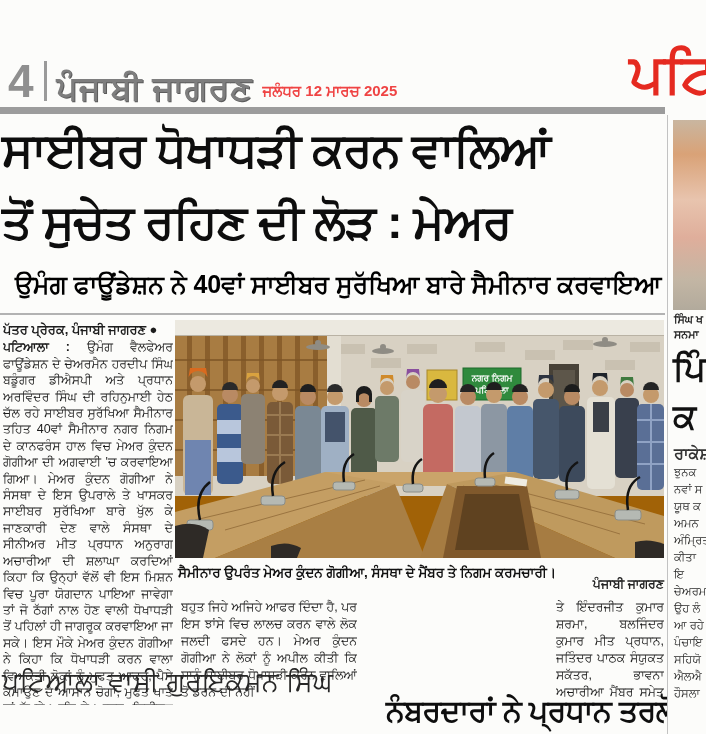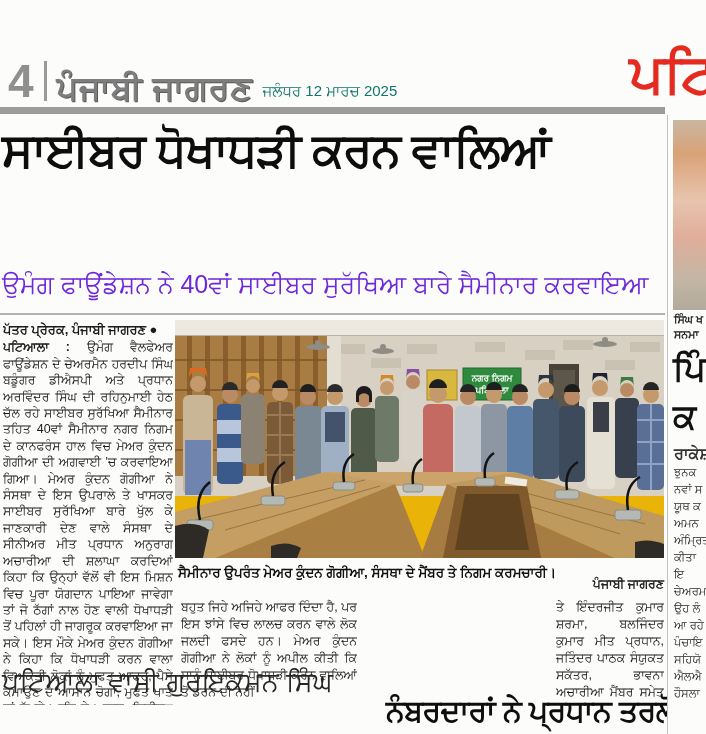--- a/index.html
+++ b/index.html
@@ -8,41 +8,41 @@
     background:#fcfcfa;overflow:hidden;
     font-family:"Liberation Sans","DejaVu Sans",sans-serif;
     color:#1c1c1c;
   }
   
   .header{position:absolute;top:56px;left:8px;display:flex;align-items:flex-end;gap:10px;height:48px;}
   .pageno{font-size:46px;font-weight:700;color:#8f8f8f;line-height:1;}
   .hdr-div{width:3px;height:40px;background:#9a9a9a;margin-bottom:3px;}
   .masthead{font-size:33px;font-weight:900;color:#7e7e7e;line-height:1;letter-spacing:1px;
             text-shadow:1px 1px 0 #5c5c5c;}
-  .edition{font-size:15px;font-weight:400;color:#0f766e;margin-bottom:4px;white-space:nowrap;}
+  .edition{font-size:15px;font-weight:700;color:#ef4444;margin-bottom:4px;white-space:nowrap;}
   .corner-red{position:absolute;top:46px;right:-10px;font-size:54px;font-weight:900;color:#e52a20;line-height:1;}
   .hdr-rule{position:absolute;top:107px;left:0;width:665px;height:7px;background:#9c9c9c;}
   
   .headline{position:absolute;top:114px;left:2px;width:700px;
             font-size:47px;font-weight:800;color:#0d0d0d;line-height:72px;letter-spacing:-1px;}
-  .subhead{position:absolute;top:268px;left:2px;width:680px;
-           font-size:25px;font-weight:400;color:#6d28d9;line-height:1.3;}
+  .subhead{position:absolute;top:268px;left:15px;width:680px;
+           font-size:25px;font-weight:700;color:#000000;line-height:1.3;}
   .subhead-rule{position:absolute;top:313px;left:0;width:665px;height:2px;background:#b2b2b2;}
   
   .leftcol{position:absolute;top:322px;left:3px;width:170px;height:383px;overflow:hidden;
            font-size:12.5px;line-height:16.4px;text-align:justify;}
   .byline{font-weight:700;font-size:13px;margin-bottom:1px;}
   .leftcol b{font-weight:700;}
   .bcol{position:absolute;top:599px;height:100px;overflow:hidden;
         font-size:12.5px;line-height:17px;text-align:justify;}
   #col2{left:181px;width:176px;}
   #col3{left:368px;width:176px;}
   #col4{left:556px;width:108px;}
   
-  .photo{position:absolute;top:320px;left:175px;width:489px;height:238px;background:#eab308;overflow:hidden;}
+  .photo{position:absolute;top:320px;left:175px;width:489px;height:238px;background:#a16207;overflow:hidden;}
   .caption{position:absolute;top:565px;left:178px;width:400px;font-size:13.5px;font-weight:700;color:#111;}
   .credit{position:absolute;top:577px;left:564px;width:100px;text-align:right;font-size:12.5px;font-weight:700;color:#222;}
   
   .teaser-left{position:absolute;top:667px;left:2px;font-size:27px;font-weight:500;color:#262626;white-space:nowrap;}
   .teaser-right{position:absolute;top:694px;left:386px;font-size:30px;font-weight:900;color:#0e0e0e;white-space:nowrap;letter-spacing:-0.5px;}
   
   .strip{position:absolute;top:115px;left:667px;width:39px;height:619px;border-left:1px solid #c2c2c2;background:#fcfcfa;text-align:center;}
   .strip-photo{position:absolute;top:5px;left:5px;width:34px;height:190px;
      background:linear-gradient(180deg,#c9b6a0 0%,#d9a277 18%,#e8c4ae 42%,#dfae9b 62%,#c3b6a4 84%,#b2aa9c 100%);}
   .strip-small{position:absolute;left:6px;font-size:11px;font-weight:700;color:#222;white-space:nowrap;}
@@ -59,20 +59,21 @@
     <span class="pageno">4</span>
     <span class="hdr-div"></span>
     <span class="masthead">ਪੰਜਾਬੀ ਜਾਗਰਣ</span>
     <span class="edition">ਜਲੰਧਰ  12 ਮਾਰਚ 2025</span>
   </div>
   <div class="corner-red">ਪਟਿ</div>
   <div class="hdr-rule"></div>
 
   <div class="headline">
     <div>ਸਾਈਬਰ ਧੋਖਾਧੜੀ ਕਰਨ ਵਾਲਿਆਂ</div>
+    <div>ਤੋਂ ਸੁਚੇਤ ਰਹਿਣ ਦੀ ਲੋੜ : ਮੇਅਰ</div>
   </div>
   <div class="subhead">ਉਮੰਗ ਫਾਊਂਡੇਸ਼ਨ ਨੇ 40ਵਾਂ ਸਾਈਬਰ ਸੁਰੱਖਿਆ ਬਾਰੇ ਸੈਮੀਨਾਰ ਕਰਵਾਇਆ</div>
   <div class="subhead-rule"></div>
 
   <div class="leftcol">
     <div class="byline">ਪੱਤਰ ਪ੍ਰੇਰਕ, ਪੰਜਾਬੀ ਜਾਗਰਣ ●</div>
     <b>ਪਟਿਆਲਾ :</b>
     <span>ਉਮੰਗ ਵੈਲਫੇਅਰ ਫਾਊਂਡੇਸ਼ਨ ਦੇ ਚੇਅਰਮੈਨ ਹਰਦੀਪ ਸਿੰਘ ਬਡੂੰਗਰ ਡੀਐਸਪੀ ਅਤੇ ਪ੍ਰਧਾਨ ਅਰਵਿੰਦਰ ਸਿੰਘ ਦੀ ਰਹਿਨੁਮਾਈ ਹੇਠ ਚੱਲ ਰਹੇ ਸਾਈਬਰ ਸੁਰੱਖਿਆ ਸੈਮੀਨਾਰ ਤਹਿਤ 40ਵਾਂ ਸੈਮੀਨਾਰ ਨਗਰ ਨਿਗਮ ਦੇ ਕਾਨਫਰੰਸ ਹਾਲ ਵਿਚ ਮੇਅਰ ਕੁੰਦਨ ਗੋਗੀਆ ਦੀ ਅਗਵਾਈ 'ਚ ਕਰਵਾਇਆ ਗਿਆ। ਮੇਅਰ ਕੁੰਦਨ ਗੋਗੀਆ ਨੇ ਸੰਸਥਾ ਦੇ ਇਸ ਉਪਰਾਲੇ ਤੇ ਖਾਸਕਰ ਸਾਈਬਰ ਸੁਰੱਖਿਆ ਬਾਰੇ ਖੁੱਲ ਕੇ ਜਾਣਕਾਰੀ ਦੇਣ ਵਾਲੇ ਸੰਸਥਾ ਦੇ ਸੀਨੀਅਰ ਮੀਤ ਪ੍ਰਧਾਨ ਅਨੁਰਾਗ ਅਚਾਰੀਆ ਦੀ ਸ਼ਲਾਘਾ ਕਰਦਿਆਂ ਕਿਹਾ ਕਿ ਉਨ੍ਹਾਂ ਵੱਲੋਂ ਵੀ ਇਸ ਮਿਸ਼ਨ ਵਿਚ ਪੂਰਾ ਯੋਗਦਾਨ ਪਾਇਆ ਜਾਵੇਗਾ ਤਾਂ ਜੋ ਠੱਗਾਂ ਨਾਲ ਹੋਣ ਵਾਲੀ ਧੋਖਾਧੜੀ ਤੋਂ ਪਹਿਲਾਂ ਹੀ ਜਾਗਰੂਕ ਕਰਵਾਇਆ ਜਾ ਸਕੇ। ਇਸ ਮੌਕੇ ਮੇਅਰ ਕੁੰਦਨ ਗੋਗੀਆ ਨੇ ਕਿਹਾ ਕਿ ਧੋਖਾਧੜੀ ਕਰਨ ਵਾਲਾ ਵਿਅਕਤੀ ਲੋਕਾਂ ਨੂੰ ਮੁਫਤ ਆਫਰ, ਪੈਸੇ ਕਮਾਉਣ ਦੇ ਆਸਾਨ ਚੋਗਾ, ਮੁਫਤ ਖਾਤੇ ਜਾਂ ਕੱਪੜੇ ਆਦਿ ਦੇ ਆਫਰ, ਡਿਜੀਟਲ ਅਰੈਸਟ, ਸਸਤੇ ਟੂਰਿਸਟ ਪੈਕੇਜ ਆਦਿ</span>
   </div>
 

